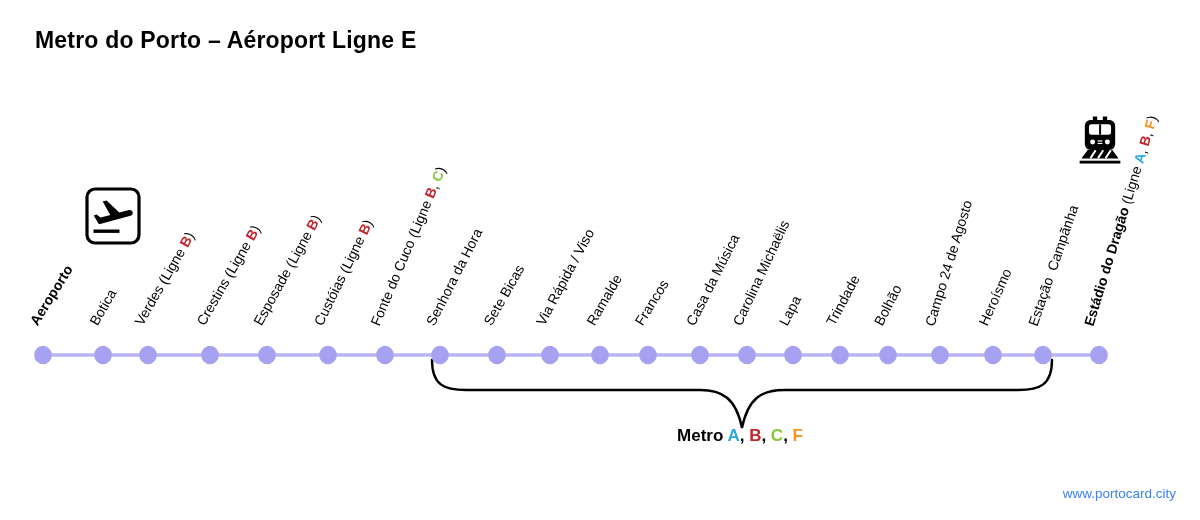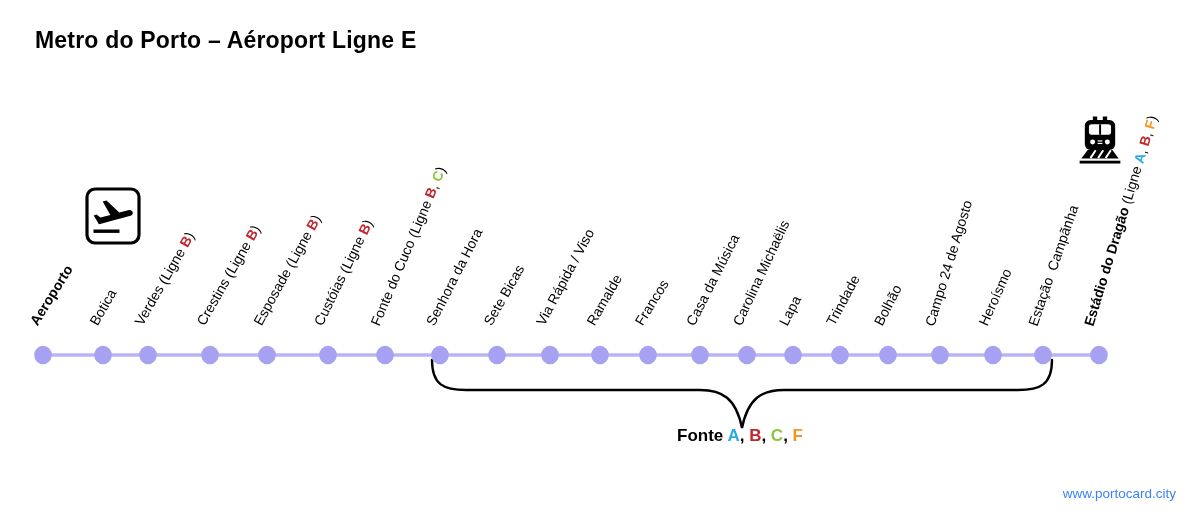--- a/index.html
+++ b/index.html
@@ -101,17 +101,17 @@
     <rect x="11.6" y="3.8" width="0.9" height="4.8" fill="#000"></rect>
     <circle cx="8.6" cy="12" r="1.15" fill="#fff"></circle>
     <circle cx="15.4" cy="12" r="1.15" fill="#fff"></circle>
     <rect x="10.9" y="11.2" width="2.2" height="0.55" fill="#fff"></rect>
     <rect x="10.9" y="12.35" width="2.2" height="0.55" fill="#fff"></rect>
     <path d="M6.3 15.6 L17.7 15.6 L20.6 19.6 L3.4 19.6 Z" fill="#000"></path>
     <path d="M7.6 19.4 L10 15.8 M11.1 19.4 L13.5 15.8 M14.6 19.4 L17 15.8" stroke="#fff" stroke-width="0.9" fill="none"></path>
     <rect x="2.6" y="20.6" width="18.8" height="1.3" fill="#000"></rect>
   </svg>
 
-  <div id="brace-label"><span>Fonte </span><span style="color: rgb(41, 171, 226);">A</span><span>, </span><span style="color: rgb(193, 39, 45);">B</span><span>, </span><span style="color: rgb(140, 198, 63);">C</span><span>, </span><span style="color: rgb(247, 147, 30);">F</span></div>
+  <div id="brace-label"><span>Metro </span><span style="color: rgb(41, 171, 226);">A</span><span>, </span><span style="color: rgb(193, 39, 45);">B</span><span>, </span><span style="color: rgb(140, 198, 63);">C</span><span>, </span><span style="color: rgb(247, 147, 30);">F</span></div>
 
   <div id="footer-url">www.portocard.city</div>
 
 </div>
 
 </body></html>

